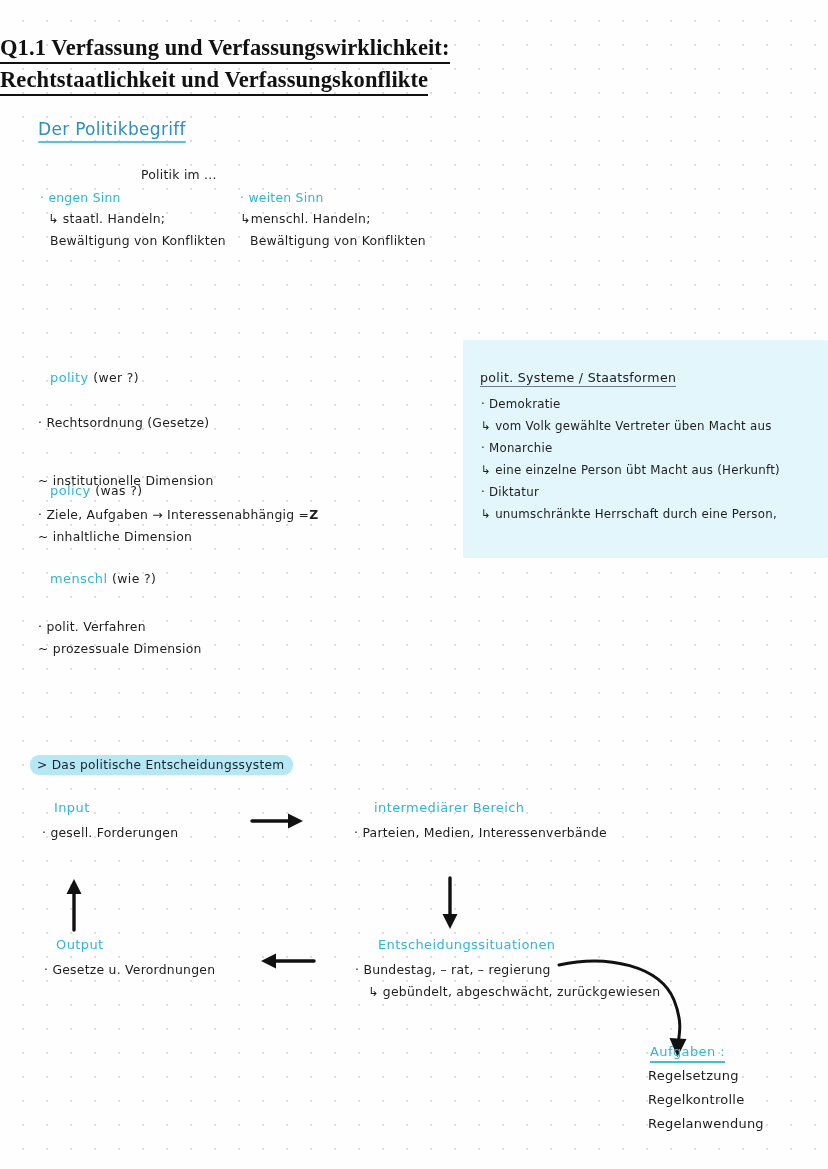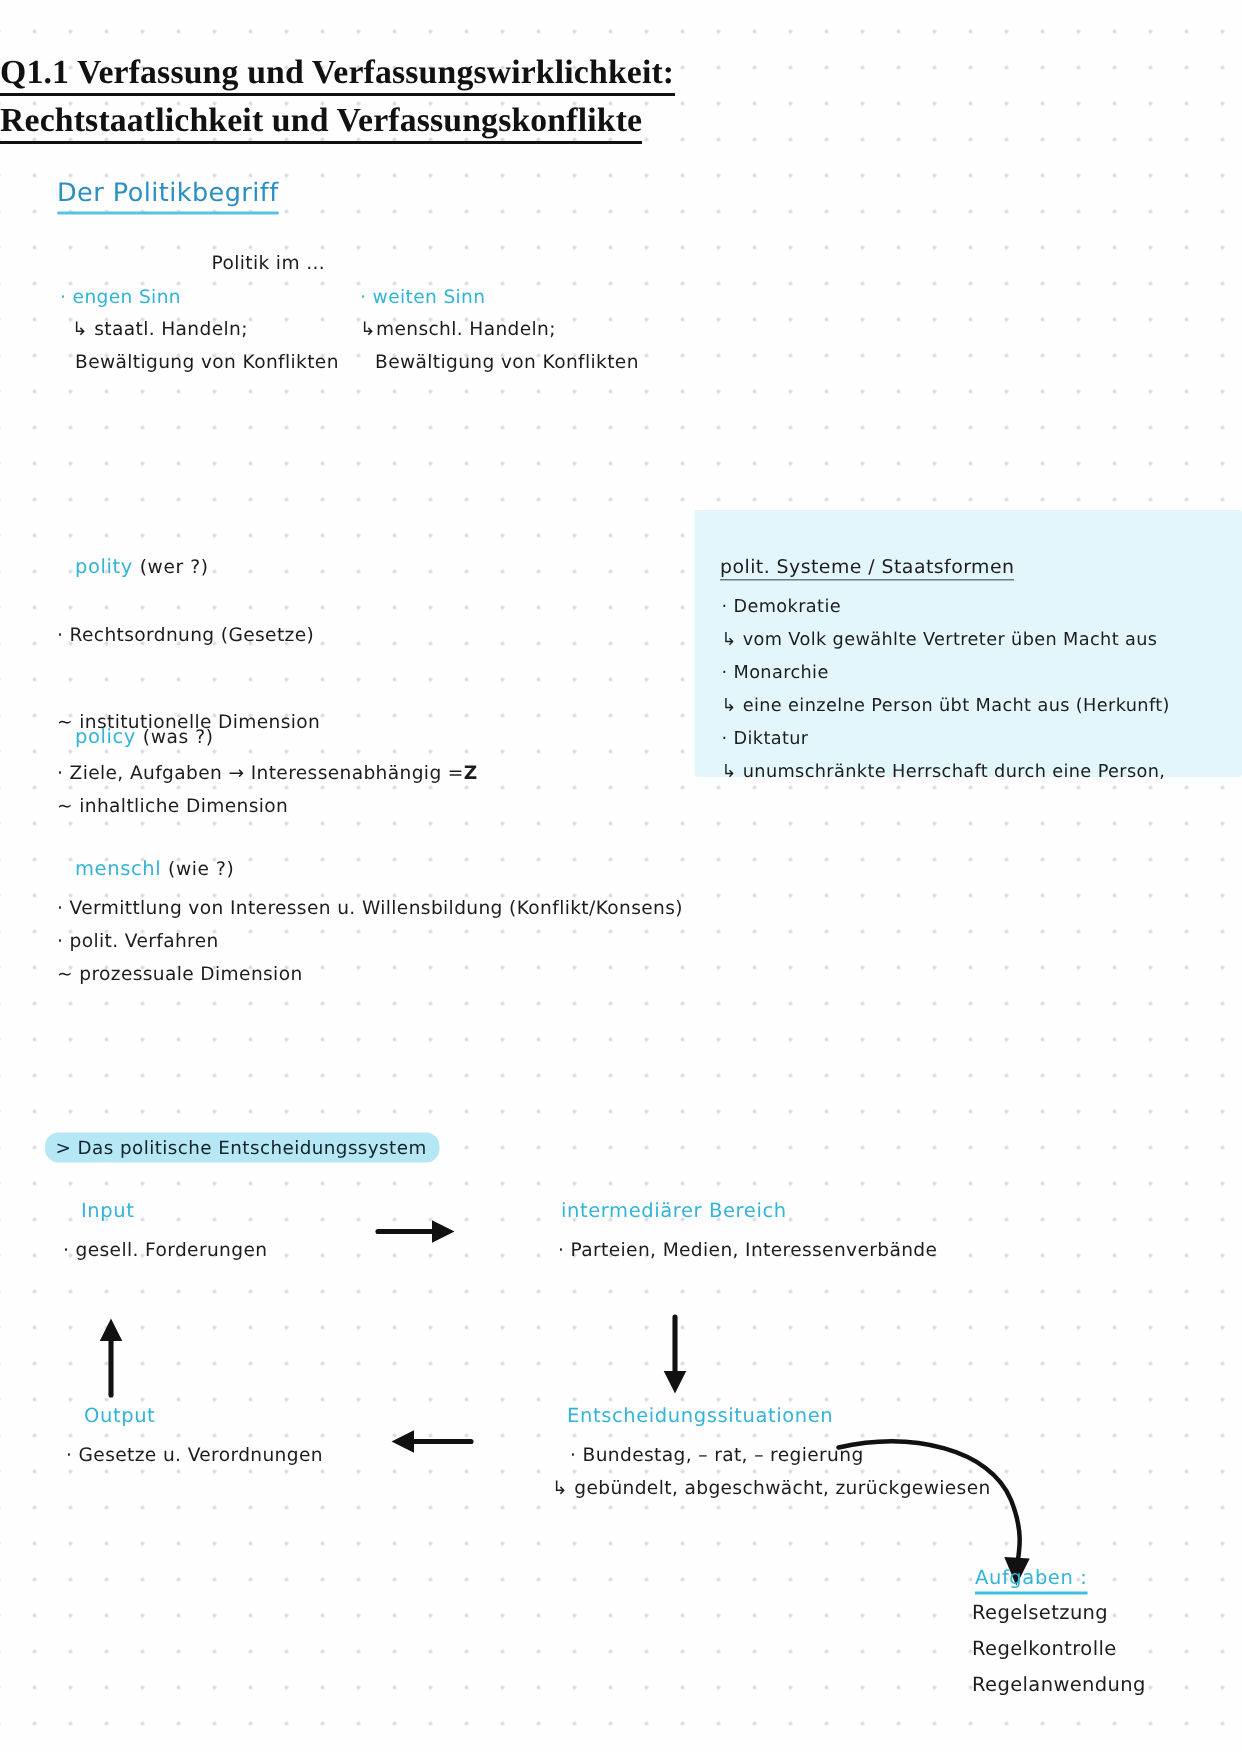--- a/index.html
+++ b/index.html
@@ -162,25 +162,24 @@
   </div>
   <div class="abs hw" style="left:38px; top:505px;">
     <span>· Ziele, Aufgaben → Interessenabhängig =</span><span class="bold-z">Z</span>
   </div>
   <div class="abs hw" style="left:38px; top:527px;">~ inhaltliche Dimension</div>
 
   <div class="abs sub-label" style="left:50px; top:571px;">
     <span>menschl</span>
     <span class="paren">(wie ?)</span>
   </div>
-  <div class="abs hw" style="left:38px; top:595px;">· Vermittlung von Interessen u. Willensbildung (Konflikt/Konsens)</div>
   <div class="abs hw" style="left:38px; top:617px;">· polit. Verfahren</div>
   <div class="abs hw" style="left:38px; top:639px;">~ prozessuale Dimension</div>
 
-  <div class="abs info-panel" style="left:463px; top:340px; width:365px; height:178px;">
+  <div class="abs info-panel" style="left:463px; top:340px; width:365px; height:218px;">
 
     <div class="abs panel-title" style="left:17px; top:30px;">
       <span>polit. Systeme / Staatsformen</span>
       <span class="bar"></span>
     </div>
 
     <div class="abs hw" style="left:18px; top:55px; font-size:11.8px;">· Demokratie</div>
     <div class="abs hw" style="left:18px; top:77px; font-size:11.8px;">↳ vom Volk gewählte Vertreter üben Macht aus</div>
     <div class="abs hw" style="left:18px; top:99px; font-size:11.8px;">· Monarchie</div>
     <div class="abs hw" style="left:18px; top:121px; font-size:11.8px;">↳ eine einzelne Person übt Macht aus (Herkunft)</div>
@@ -189,41 +188,41 @@
   </div>
 
   <div class="abs" style="left:30px; top:754px;">
     <span class="hl-head">&gt; Das politische Entscheidungssystem</span>
   </div>
 
   <div class="abs sub-label" style="left:54px; top:800px;">Input</div>
   <div class="abs hw" style="left:42px; top:823px;">· gesell. Forderungen</div>
 
   <div class="abs sub-label" style="left:374px; top:800px;">intermediärer Bereich</div>
-  <div class="abs hw" style="left:372px; top:823px;">· Parteien, Medien, Interessenverbände</div>
+  <div class="abs hw" style="left:354px; top:823px;">· Parteien, Medien, Interessenverbände</div>
 
   <div class="abs" style="left:250px; top:810px;">
     <svg class="arrow-svg" width="56" height="22" viewBox="0 0 56 22">
       <path d="M2 11 L42 11" stroke="#111" stroke-width="3.4" stroke-linecap="round" fill="none"></path>
       <path d="M38 3.5 L53 11 L38 18.5 Z" fill="#111"></path>
     </svg>
   </div>
 
   <div class="abs" style="left:438px; top:876px;">
     <svg class="arrow-svg" width="24" height="56" viewBox="0 0 24 56">
       <path d="M12 2 L12 42" stroke="#111" stroke-width="3.4" stroke-linecap="round" fill="none"></path>
       <path d="M4.5 38 L12 53 L19.5 38 Z" fill="#111"></path>
     </svg>
   </div>
 
   <div class="abs sub-label" style="left:56px; top:937px;">Output</div>
   <div class="abs hw" style="left:44px; top:960px;">· Gesetze u. Verordnungen</div>
 
   <div class="abs sub-label" style="left:378px; top:937px;">Entscheidungssituationen</div>
-  <div class="abs hw" style="left:380px; top:960px;">· Bundestag, – rat, – regierung</div>
+  <div class="abs hw" style="left:355px; top:960px;">· Bundestag, – rat, – regierung</div>
   <div class="abs hw" style="left:368px; top:982px;">↳ gebündelt, abgeschwächt, zurückgewiesen</div>
 
   <div class="abs" style="left:254px; top:950px;">
     <svg class="arrow-svg" width="62" height="22" viewBox="0 0 62 22">
       <path d="M18 11 L60 11" stroke="#111" stroke-width="3.4" stroke-linecap="round" fill="none"></path>
       <path d="M22 3.5 L7 11 L22 18.5 Z" fill="#111"></path>
     </svg>
   </div>
 
   <div class="abs" style="left:62px; top:876px;">

